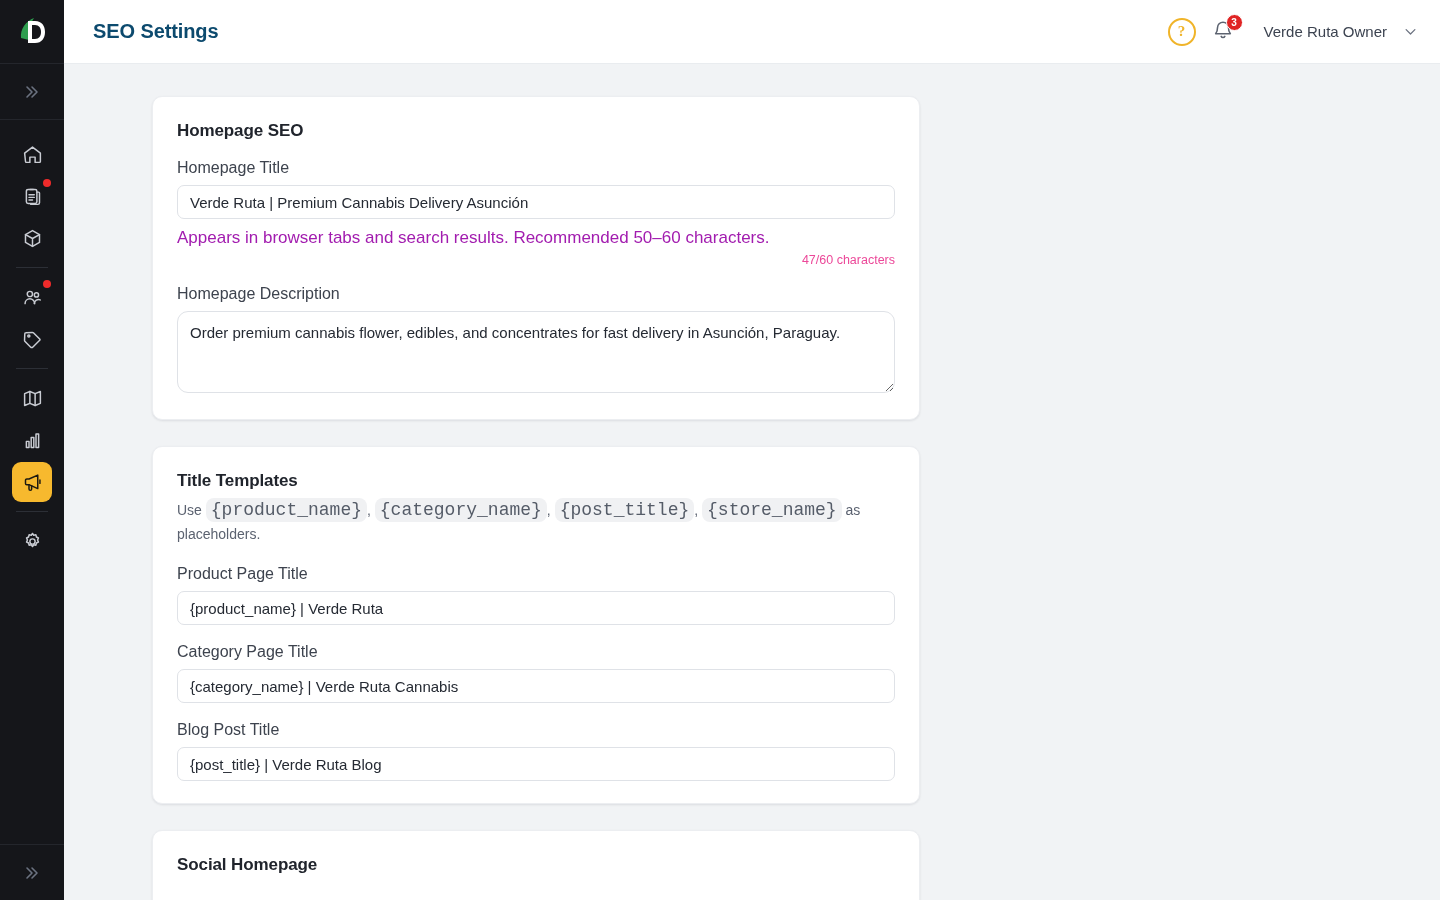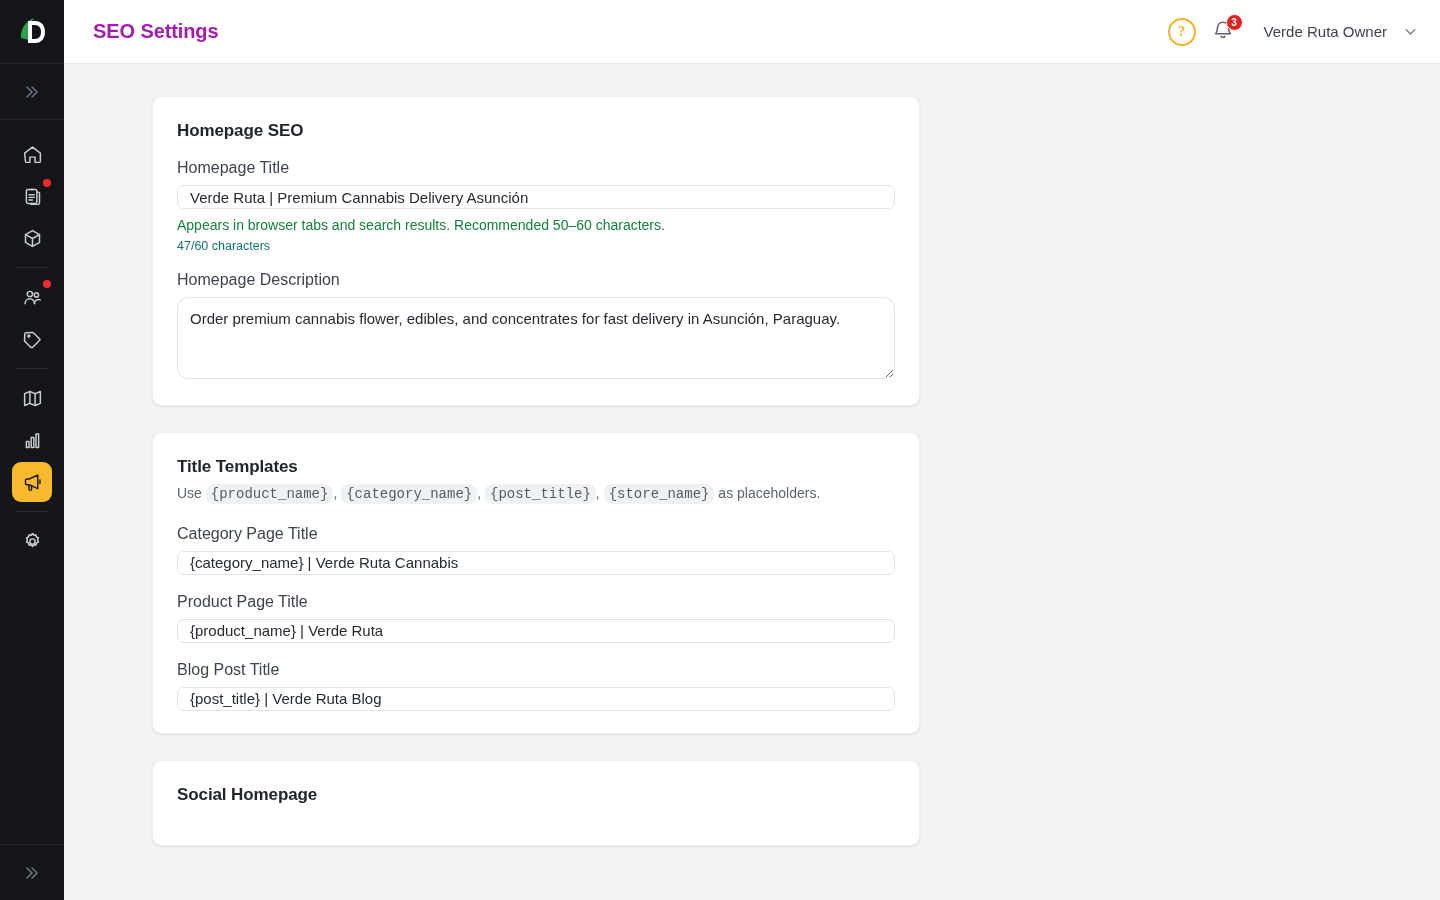--- a/index.html
+++ b/index.html
@@ -63,21 +63,21 @@
   #header {
     position: absolute; top: 0; left: 64px;
     width: 1376px; height: 64px;
     background: #ffffff;
     border-bottom: 1px solid #e9ecef;
     display: flex; align-items: center;
     z-index: 10;
   }
   #page-title {
     margin-left: 29px;
-    font-size: 20px; font-weight: bold; color: #a21caf;
+    font-size: 20px; font-weight: bold; color: #0c4a6e;
     letter-spacing: -0.1px;
   }
   .header-right {
     margin-left: auto; margin-right: 22px;
     display: flex; align-items: center; gap: 16px;
   }
   .help-btn {
     width: 28px; height: 28px; border-radius: 50%;
     border: 2px solid #f0b429;
     color: #f0b429;
@@ -118,62 +118,63 @@
   .card-title {
     font-size: 17px; font-weight: bold; color: #20242c;
     margin: 0 0 18px 0; letter-spacing: -0.1px;
   }
   .card-sub {
     font-size: 14px; color: #5b6270;
     margin: -12px 0 20px 0; line-height: 1.5;
   }
   .code-chip {
     font-family: "Liberation Mono", monospace;
-    font-size: 14px;
+    font-size: 18px;
     background: #f0f1f3;
     color: #555c68;
     padding: 2px 5px;
     border-radius: 8px;
   }
   .field { margin-bottom: 18px; }
   .field:last-child { margin-bottom: 0; }
   .field-label {
     display: block;
     font-size: 16px; color: #3d434e;
     margin-bottom: 8px;
   }
   .text-input {
     width: 718px; height: 24px;
     border: 1px solid #dfe2e7;
     border-radius: 7px;
     background: #fff;
     font-family: "Liberation Sans", sans-serif;
     font-size: 15px; color: #252a33;
-    padding: 1px 12px;
+    padding: 16px 12px;
     outline: none;
   }
   .text-area {
     width: 718px; height: 82px;
     border: 1px solid #dfe2e7;
     border-radius: 11px;
     background: #fff;
     font-family: "Liberation Sans", sans-serif;
     font-size: 15px; color: #252a33;
     padding: 10px 12px;
     outline: none;
     resize: vertical;
     line-height: 1.4;
   }
   .hint {
-    font-size: 14px; color: #15803d;
+    font-size: 17px; color: #a21caf;
     margin-top: 6px; line-height: 1.55;
   }
   .counter {
-    font-size: 12.5px; color: #0f766e;
+    font-size: 12.5px; color: #ec4899;
     margin-top: 2px;
+    text-align: right;
   }
 </style>
 </head>
 <body>
 
 <div id="sidebar">
 
   <div class="side-logo">
     <svg width="30" height="32" viewBox="0 0 30 32">
       <path d="M4 22 C3 13 9 5 17 2 C13 8 12 15 12 24 Z" fill="#2e9e4f"></path>
@@ -323,30 +324,30 @@
     <p class="card-sub">
       <span>Use</span>
       <span class="code-chip">{product_name}</span><span>,</span>
       <span class="code-chip">{category_name}</span><span>,</span>
       <span class="code-chip">{post_title}</span><span>,</span>
       <span class="code-chip">{store_name}</span>
       <span>as placeholders.</span>
     </p>
 
     <div class="field">
+      <label class="field-label">Product Page Title</label>
+      <input class="text-input" type="text" value="{product_name} | Verde Ruta" style="">
+    </div>
+
+    <div class="field">
       <label class="field-label">Category Page Title</label>
       <input class="text-input" type="text" value="{category_name} | Verde Ruta Cannabis" style="">
     </div>
 
     <div class="field">
-      <label class="field-label">Product Page Title</label>
-      <input class="text-input" type="text" value="{product_name} | Verde Ruta" style="">
-    </div>
-
-    <div class="field">
       <label class="field-label">Blog Post Title</label>
       <input class="text-input" type="text" value="{post_title} | Verde Ruta Blog" style="">
     </div>
   </div>
 
   <div class="card">
     <h2 class="card-title">Social Homepage</h2>
 
   </div>
 

